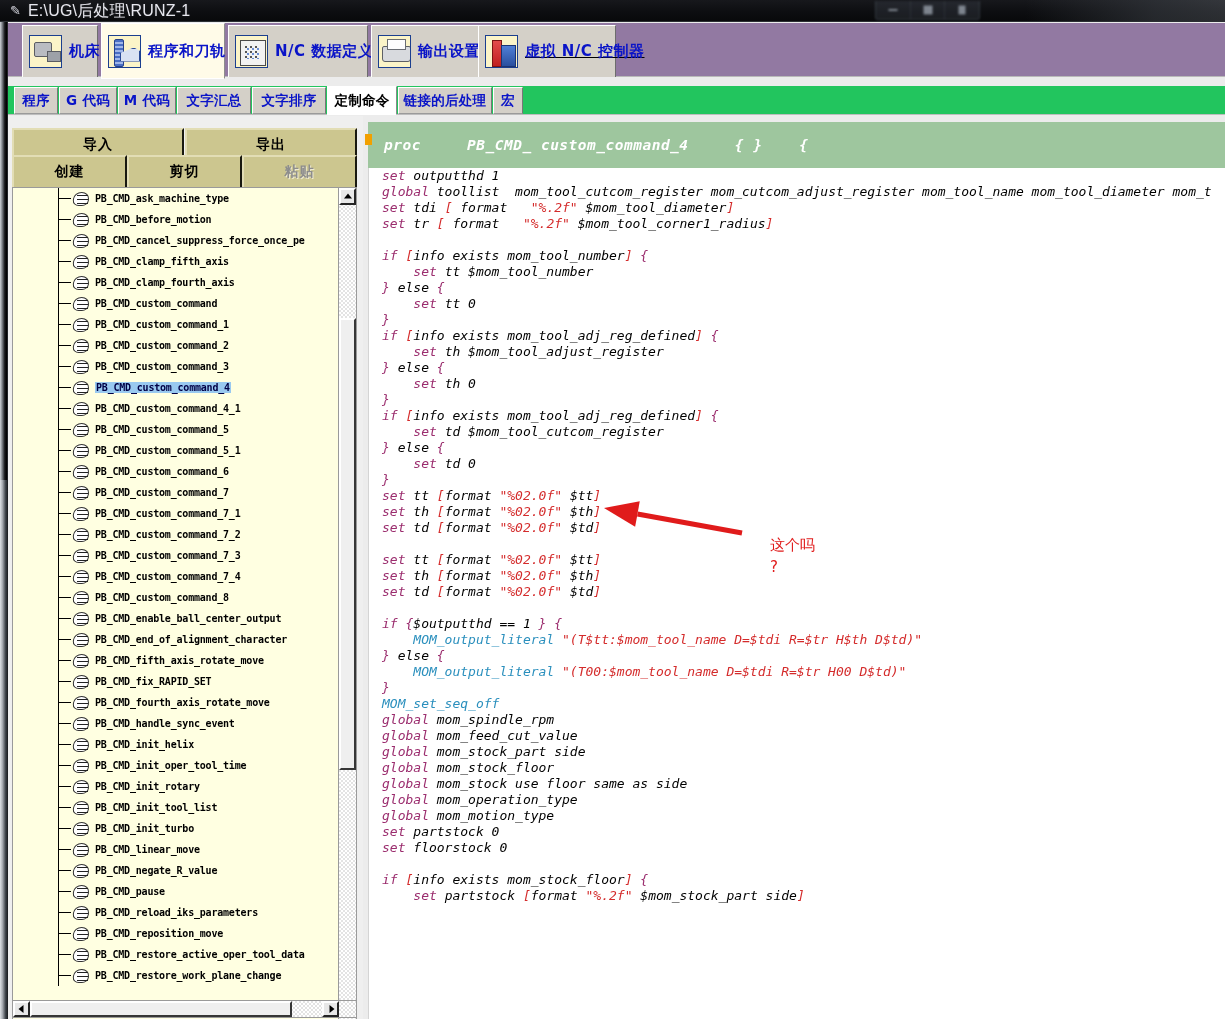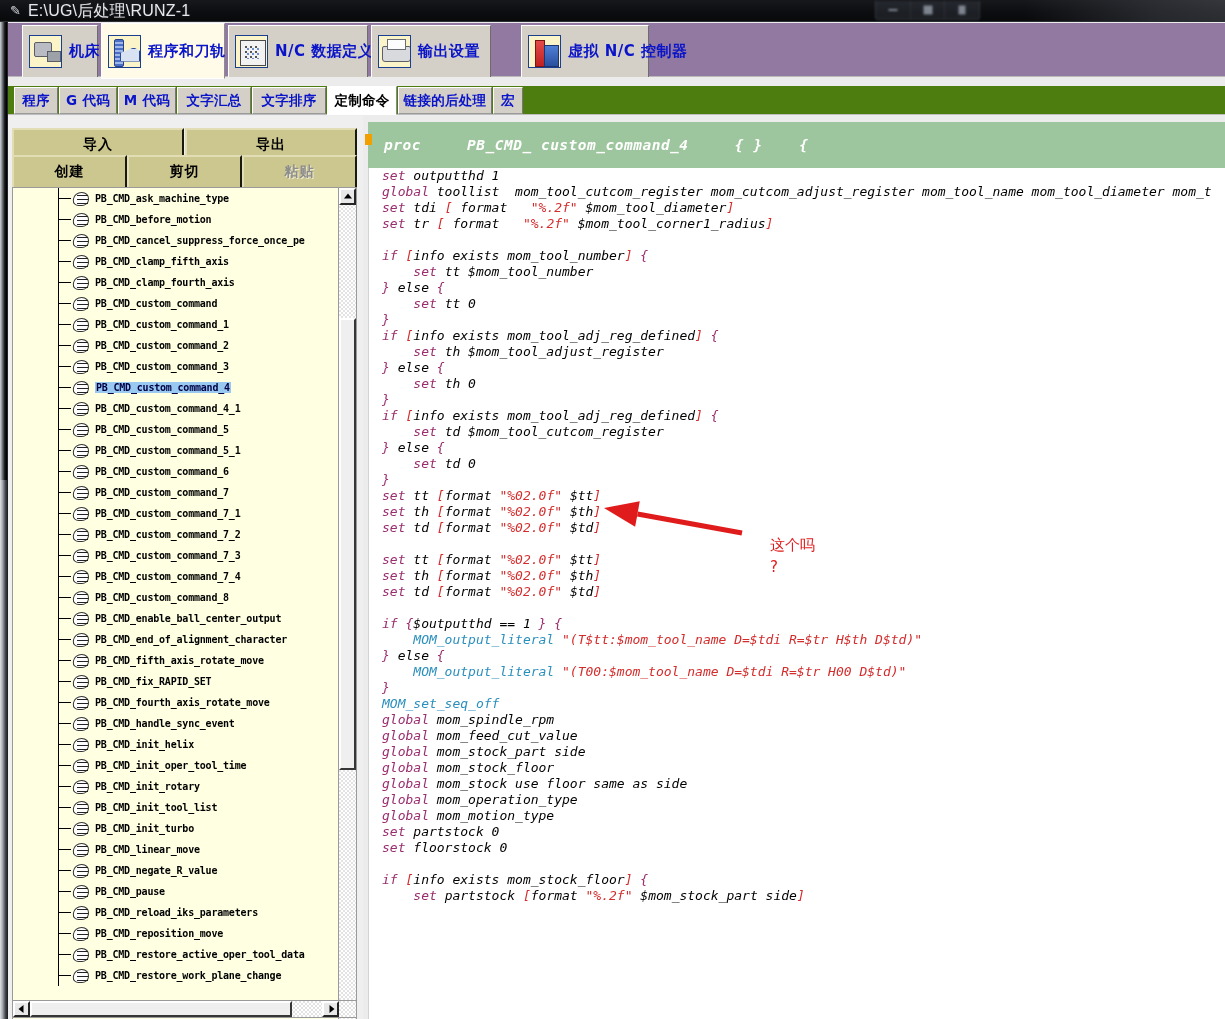--- a/index.html
+++ b/index.html
@@ -134,21 +134,21 @@
   .ic-out::after { content:""; position:absolute; left:8px; top:3px; width:17px; height:9px;
     background:#fdfdfd; border:1.5px solid #6a6d73; }
   .ic-vnc::before { content:""; position:absolute; left:6px; top:4px; width:8px; height:25px;
     background:linear-gradient(to bottom,#e34b4b,#c02020); border:1px solid #7a1313; }
   .ic-vnc::after { content:""; position:absolute; left:15px; top:9px; width:13px; height:20px;
     background:linear-gradient(to bottom,#4f7fd6,#2a4f9e); border:1px solid #1b3472; }
 
   
   .subtabs {
     position: absolute; left: 8px; top: 86px; width: 1217px; height: 29px;
-    background: #4d7c0f;
+    background: #22c55e;
     border-bottom: 1px solid #bdbdbd;
   }
   .stab {
     position: absolute; top: 1px; height: 27px;
     background: #d4d0c8;
     border: 1px solid #ffffff;
     border-right: 1px solid #777;
     border-bottom: 1px solid #9a9a9a;
     display: flex; align-items: center; justify-content: center;
     color: #0a14c8; font-size: 13.5px; font-weight: bold;
@@ -364,21 +364,21 @@
           <div class="tlabel">程序和刀轨</div>
         </div>
         <div class="mtab" style="left: 208px; width: 140px;">
           <div class="tico ic-nc"></div>
           <div class="tlabel">N/C 数据定义</div>
         </div>
         <div class="mtab" style="left: 351px; width: 120px;">
           <div class="tico ic-out"></div>
           <div class="tlabel">输出设置</div>
         </div>
-        <div class="mtab" style="left: 501px; width: 128px;">
+        <div class="mtab" style="left: 458px; width: 138px; text-decoration: underline;">
           <div class="tico ic-vnc"></div>
           <div class="tlabel">虚拟 N/C 控制器</div>
         </div>
       </div>
   </div>
 
   <div class="subtabs">
     <div class="strip-inner" id="sub-tabs-host" style="position:relative;width:100%;height:100%;">
         <div class="stab" style="left: 6px; width: 44px;">程序</div>
         <div class="stab" style="left: 51px; width: 58px;">G 代码</div>

